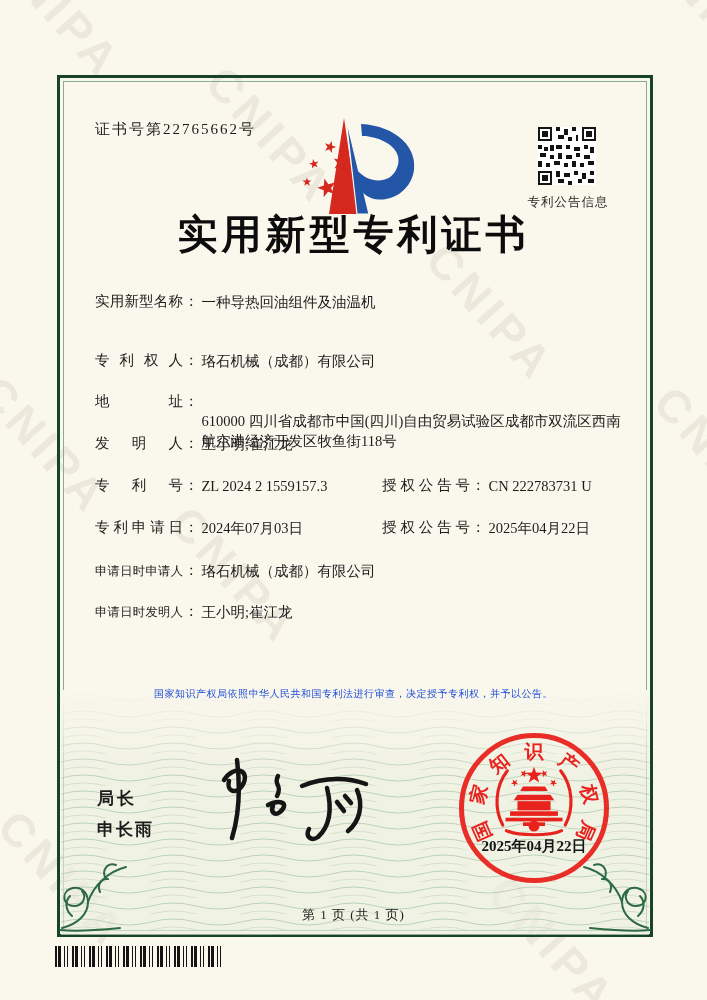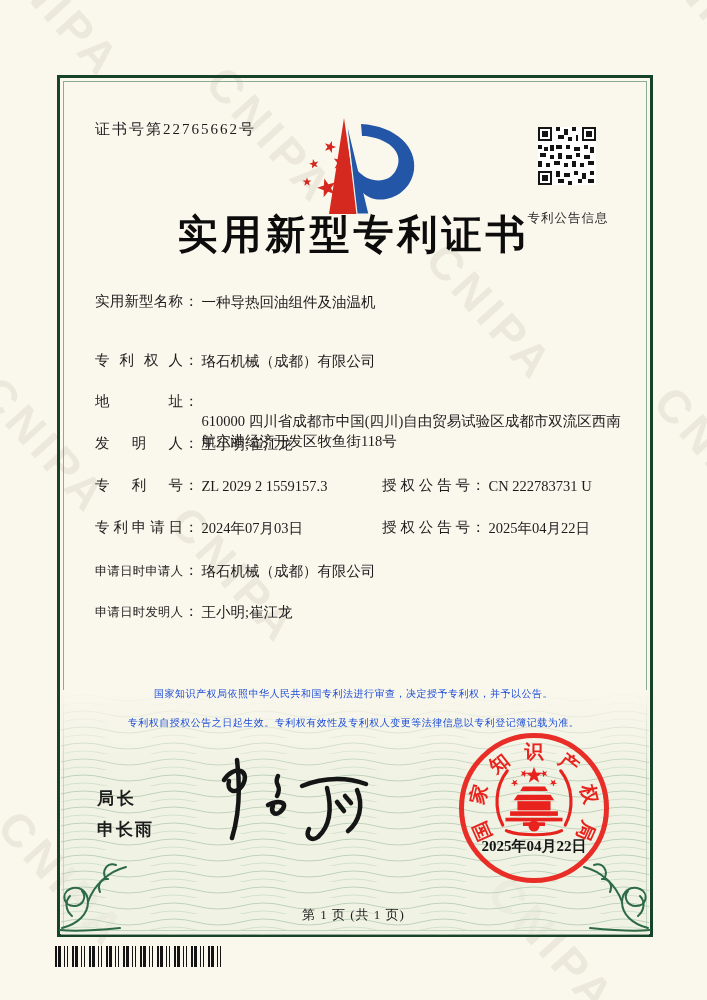--- a/index.html
+++ b/index.html
@@ -14,21 +14,21 @@
       border:3px solid #17432a;box-sizing:border-box;z-index:1;}
   .border-inner{position:absolute;left:63px;top:81px;width:584px;height:850px;
       border:1px solid #8aac92;box-sizing:border-box;z-index:1;}
   .guilloche{position:absolute;left:61px;top:690px;width:588px;height:245px;z-index:1;}
   .corner-ornament{position:absolute;z-index:3;}
   
   .cert-no{position:absolute;left:95px;top:120px;font-size:15px;letter-spacing:2px;z-index:2;}
   .logo{position:absolute;left:283px;top:114px;z-index:2;}
   .qr{position:absolute;left:538px;top:127px;z-index:2;}
   .qr-label{position:absolute;left:516px;top:194px;width:104px;text-align:center;
-      font-size:12.5px;letter-spacing:1px;color:#2a2a2a;z-index:2;margin-top:16px;}
+      font-size:12.5px;letter-spacing:1px;color:#2a2a2a;z-index:2;}
   .title{position:absolute;left:0;right:0;top:207px;text-align:center;font-size:40px;
       font-weight:bold;letter-spacing:4px;color:#0c0c0c;z-index:2;}
   
   .row{position:absolute;display:flex;align-items:flex-start;font-size:14.5px;z-index:2;}
   .row .lbl{display:inline-block;width:88px;text-align:justify;text-align-last:justify;flex:none;}
   .row .lbl.sm{font-size:12.3px;padding-top:2px;}
   .row .colon{flex:none;margin:0 3px 0 1px;}
   .row .val{line-height:20px;}
   .addr-val{width:432px;word-break:break-all;margin-top:19px;}
   
@@ -212,21 +212,21 @@
     <span class="val addr-val">610000 四川省成都市中国(四川)自由贸易试验区成都市双流区西南航空港经济开发区牧鱼街118号</span>
   </div>
   <div class="row" style="left:95px;top:434px">
     <span class="lbl">发明人</span>
       <span class="colon">：</span>
     <span class="val">王小明;崔江龙</span>
   </div>
   <div class="row" style="left:95px;top:476px">
     <span class="lbl">专利号</span>
       <span class="colon">：</span>
-    <span class="val">ZL 2029 2 1559157.3</span>
+    <span class="val">ZL 2024 2 1559157.3</span>
   </div>
   <div class="row" style="left:382px;top:476px">
     <span class="lbl">授权公告号</span>
       <span class="colon">：</span>
     <span class="val">CN 222783731 U</span>
   </div>
   <div class="row" style="left:95px;top:518px">
     <span class="lbl">专利申请日</span>
       <span class="colon">：</span>
     <span class="val">2024年07月03日</span>
@@ -242,21 +242,20 @@
     <span class="val">珞石机械（成都）有限公司</span>
   </div>
   <div class="row" style="left:95px;top:602px">
     <span class="lbl sm">申请日时发明人</span>
       <span class="colon">：</span>
     <span class="val">王小明;崔江龙</span>
   </div>
 
   <div class="statement">
     <div>国家知识产权局依照中华人民共和国专利法进行审查，决定授予专利权，并予以公告。</div>
-    <div>专利权自授权公告之日起生效。专利权有效性及专利权人变更等法律信息以专利登记簿记载为准。</div>
   </div>
 
   <div class="signer-title">局长</div>
   <div class="signer-name">申长雨</div>
 
   <svg class="signature" width="175" height="95" viewBox="0 0 175 95">
     <g fill="none" stroke="#151515" stroke-width="4.5" stroke-linecap="round">
       <path d="M18,30 C28,14 46,20 36,36 C30,45 20,41 23,31"></path>
       <path d="M31,10 C34,35 34,62 26,88"></path>
       <path d="M72,26 C67,36 77,34 71,46"></path>

